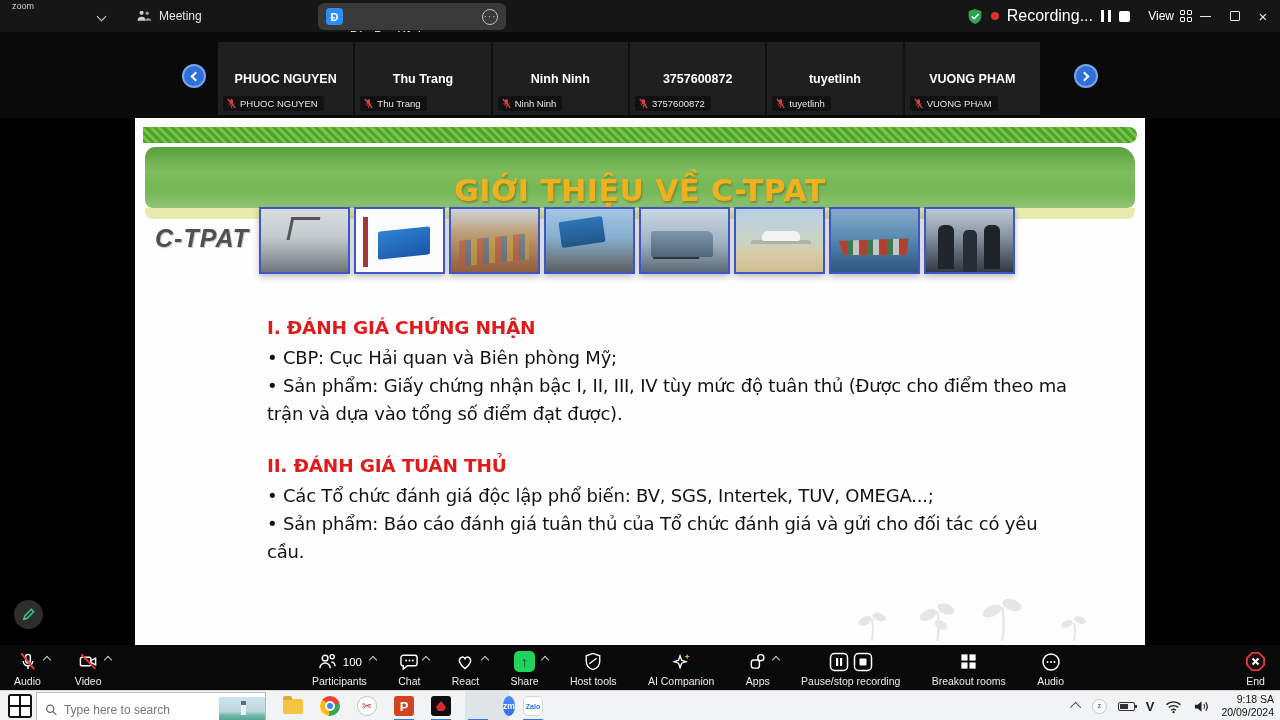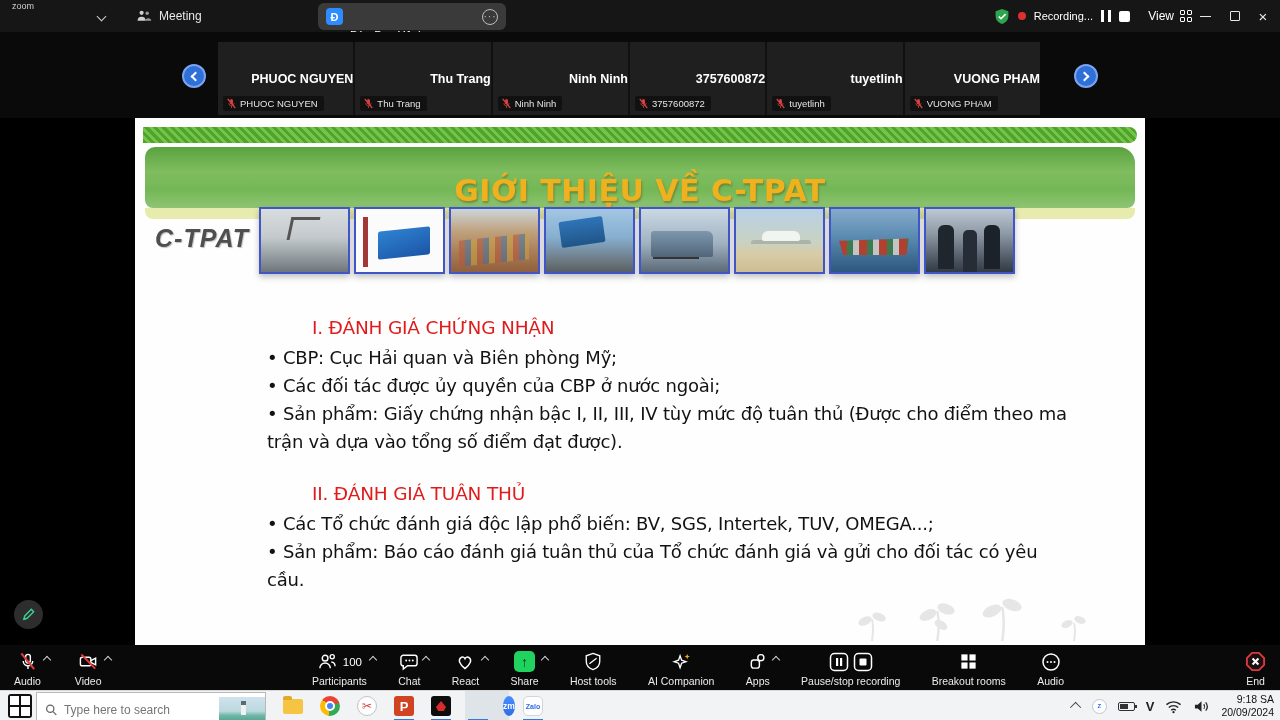--- a/index.html
+++ b/index.html
@@ -17,36 +17,36 @@
   .meeting-tab { position:absolute; left:126px; top:0; height:32px; display:flex; align-items:center; gap:7px;
                  color:#e8e8e8; font-size:12px; padding:0 10px; }
   .screen-tab { position:absolute; left:318px; top:3px; width:188px; height:27px; background:#3a3a3a;
                 border-radius:6px; display:flex; align-items:center; gap:7px; padding:0 8px; color:#fff; }
   .screen-tab .avatar { width:17px; height:17px; background:#2d8cff; border-radius:4px; color:#fff;
                         font-size:11px; font-weight:bold; display:flex; align-items:center; justify-content:center; }
   .screen-tab .lbl { font-size:11.5px; white-space:nowrap; overflow:hidden; flex:1;margin-top:36px; }
   .dots-circle { width:16px; height:16px; border:1.2px solid #bdbdbd; border-radius:50%; color:#bdbdbd;
                  font-size:10px; line-height:13px; text-align:center; letter-spacing:1px; }
   .rec-cluster { position:absolute; right:150px; top:0; height:32px; display:flex; align-items:center; gap:8px; color:#fff; }
-  .rec-cluster .txt { font-size:11px; }
+  .rec-cluster .txt { font-size:16px; }
   .red-dot { width:8px; height:8px; border-radius:50%; background:#e02f2f; }
   .pause-bars { width:10px; height:12px; border-left:3.2px solid #fff; border-right:3.2px solid #fff; }
   .stop-sq { width:11px; height:11px; background:#fff; border-radius:2px; }
   .view-cluster { position:absolute; right:88px; top:0; height:32px; display:flex; align-items:center; gap:6px; color:#fff; font-size:12px; }
   .grid-ic { width:12px; height:12px; display:grid; grid-template-columns:1fr 1fr; gap:1.5px; }
   .grid-ic i { background:transparent; border:1.3px solid #fff; border-radius:1px; }
   .winbtn { position:absolute; top:0; width:30px; height:32px; display:flex; align-items:center; justify-content:center; color:#e8e8e8; }
   .wb-min { right:60px; } .wb-max { right:30px; } .wb-close { right:2px; font-size:15px; }
   .wb-min i { width:11px; height:0; border-top:1.4px solid #e8e8e8; display:block; }
   .wb-max i { width:10px; height:10px; border:1.4px solid #e8e8e8; border-radius:1px; display:block; }
 
   
   .strip { position:absolute; left:0; top:32px; width:1280px; height:86px; background:#0a0a0a; }
   .tiles { position:absolute; left:218px; top:10px; width:822px; height:73px; display:flex; gap:2px; background:#101010; }
-  .tile { flex:1; background:#1f1f1f; position:relative; display:flex; align-items:center; justify-content:flex-end; }
+  .tile { flex:1; background:#1f1f1f; position:relative; display:flex; align-items:center; justify-content:center; }
   .tile .pname { color:#fff; font-size:12.5px; font-weight:bold; white-space:nowrap; }
   .tile .chip { position:absolute; left:5px; bottom:4px; background:rgba(10,10,10,.65); border-radius:2px;
                 display:flex; align-items:center; gap:4px; padding:2px 6px 2px 4px; }
   .tile .chip span { color:#e4e4e4; font-size:9.5px; white-space:nowrap; }
   .nav-arrow { position:absolute; top:32px; width:24px; height:24px; border-radius:50%;
                background:#2e6fd8; border:2px solid #7aa4f0; display:flex; align-items:center; justify-content:center; cursor:pointer; }
   .nav-arrow.left { left:182px; } .nav-arrow.right { left:1074px; }
   .nav-arrow i { width:7px; height:7px; border-right:2px solid #fff; border-bottom:2px solid #fff; display:block; }
   .nav-arrow.left i { transform:rotate(135deg); margin-left:3px; }
   .nav-arrow.right i { transform:rotate(-45deg); margin-right:3px; }
@@ -86,21 +86,21 @@
                 border-radius:6px 6px 2px 2px; box-shadow:-14px 6px 0 -3px #aab4a8, 14px 6px 0 -3px #aab4a8; }
   .im7 { background:linear-gradient(180deg,#86abcc 0%,#5586ad 50%,#2d567d 100%); }
   .im7::after { content:""; position:absolute; left:8px; top:24px; width:70px; height:22px;
                 background:repeating-linear-gradient(90deg,#b0402f 0 8px,#3d7a4f 8px 14px,#c4c4c4 14px 20px);
                 clip-path:polygon(0 35%,100% 25%,96% 100%,6% 100%); }
   .im8 { background:linear-gradient(180deg,#bcc8d4 0%,#8d98a5 40%,#46505c 85%,#323a44 100%); }
   .im8::after { content:""; position:absolute; left:12px; top:16px; width:16px; height:44px; background:#20262e;
                 border-radius:6px 6px 0 0; box-shadow:24px 4px 0 -1px #262d36, 46px 0 0 0 #1c222a; }
   .textblock { position:absolute; left:132px; top:196px; width:812px; color:#121212;
                font-family:"DejaVu Sans","Liberation Sans",sans-serif; font-size:18px; letter-spacing:-.2px; line-height:28px; }
-  .textblock h2 { color:#e01b1b; font-size:18.5px; font-weight:normal; margin-bottom:2px;margin-left:45px; }
+  .textblock h2 { color:#e01b1b; font-size:18.5px; font-weight:bold; margin-bottom:2px; }
   .textblock .gap { height:24px; }
   .plants { position:absolute; right:34px; bottom:2px; }
   .annot-btn { position:absolute; left:14px; top:600px; width:29px; height:29px; border-radius:50%;
                background:#2d2d2d; display:flex; align-items:center; justify-content:center; cursor:pointer; }
 
   
   .ztoolbar { position:absolute; left:0; top:645px; width:1280px; height:45px; background:#090909; }
   .zitem { display:flex; flex-direction:column; align-items:center; justify-content:flex-start; gap:3px;
            color:#ececec; font-size:10.5px; position:relative; cursor:pointer; white-space:nowrap; padding-top:6px; }
   .zitem .ic { height:21px; display:flex; align-items:center; justify-content:center; gap:4px; }
@@ -301,21 +301,20 @@
       <div class="simg im4"></div>
       <div class="simg im5"></div>
       <div class="simg im6"></div>
       <div class="simg im7"></div>
       <div class="simg im8"></div>
     </div>
 
     <div class="textblock">
       <h2>I. ĐÁNH GIÁ CHỨNG NHẬN</h2>
       <p>• CBP: Cục Hải quan và Biên phòng Mỹ;</p>
-      <p>• Các đối tác được ủy quyền của CBP ở nước ngoài;</p>
       <p>• Sản phẩm: Giấy chứng nhận bậc I, II, III, IV tùy mức độ tuân thủ (Được cho điểm theo ma trận và dựa vào tổng số điểm đạt được).</p>
       <div class="gap"></div>
       <h2>II. ĐÁNH GIÁ TUÂN THỦ</h2>
       <p>• Các Tổ chức đánh giá độc lập phổ biến: BV, SGS, Intertek, TUV, OMEGA...;</p>
       <p>• Sản phẩm: Báo cáo đánh giá tuân thủ của Tổ chức đánh giá và gửi cho đối tác có yêu cầu.</p>
     </div>
 
     <svg class="plants" width="260" height="52" viewBox="0 0 260 52">
       <g fill="#e6e6e6">
         <path d="M20 50 q2 -14 0 -22 l2 0 q2 10 0 22 z"></path>

